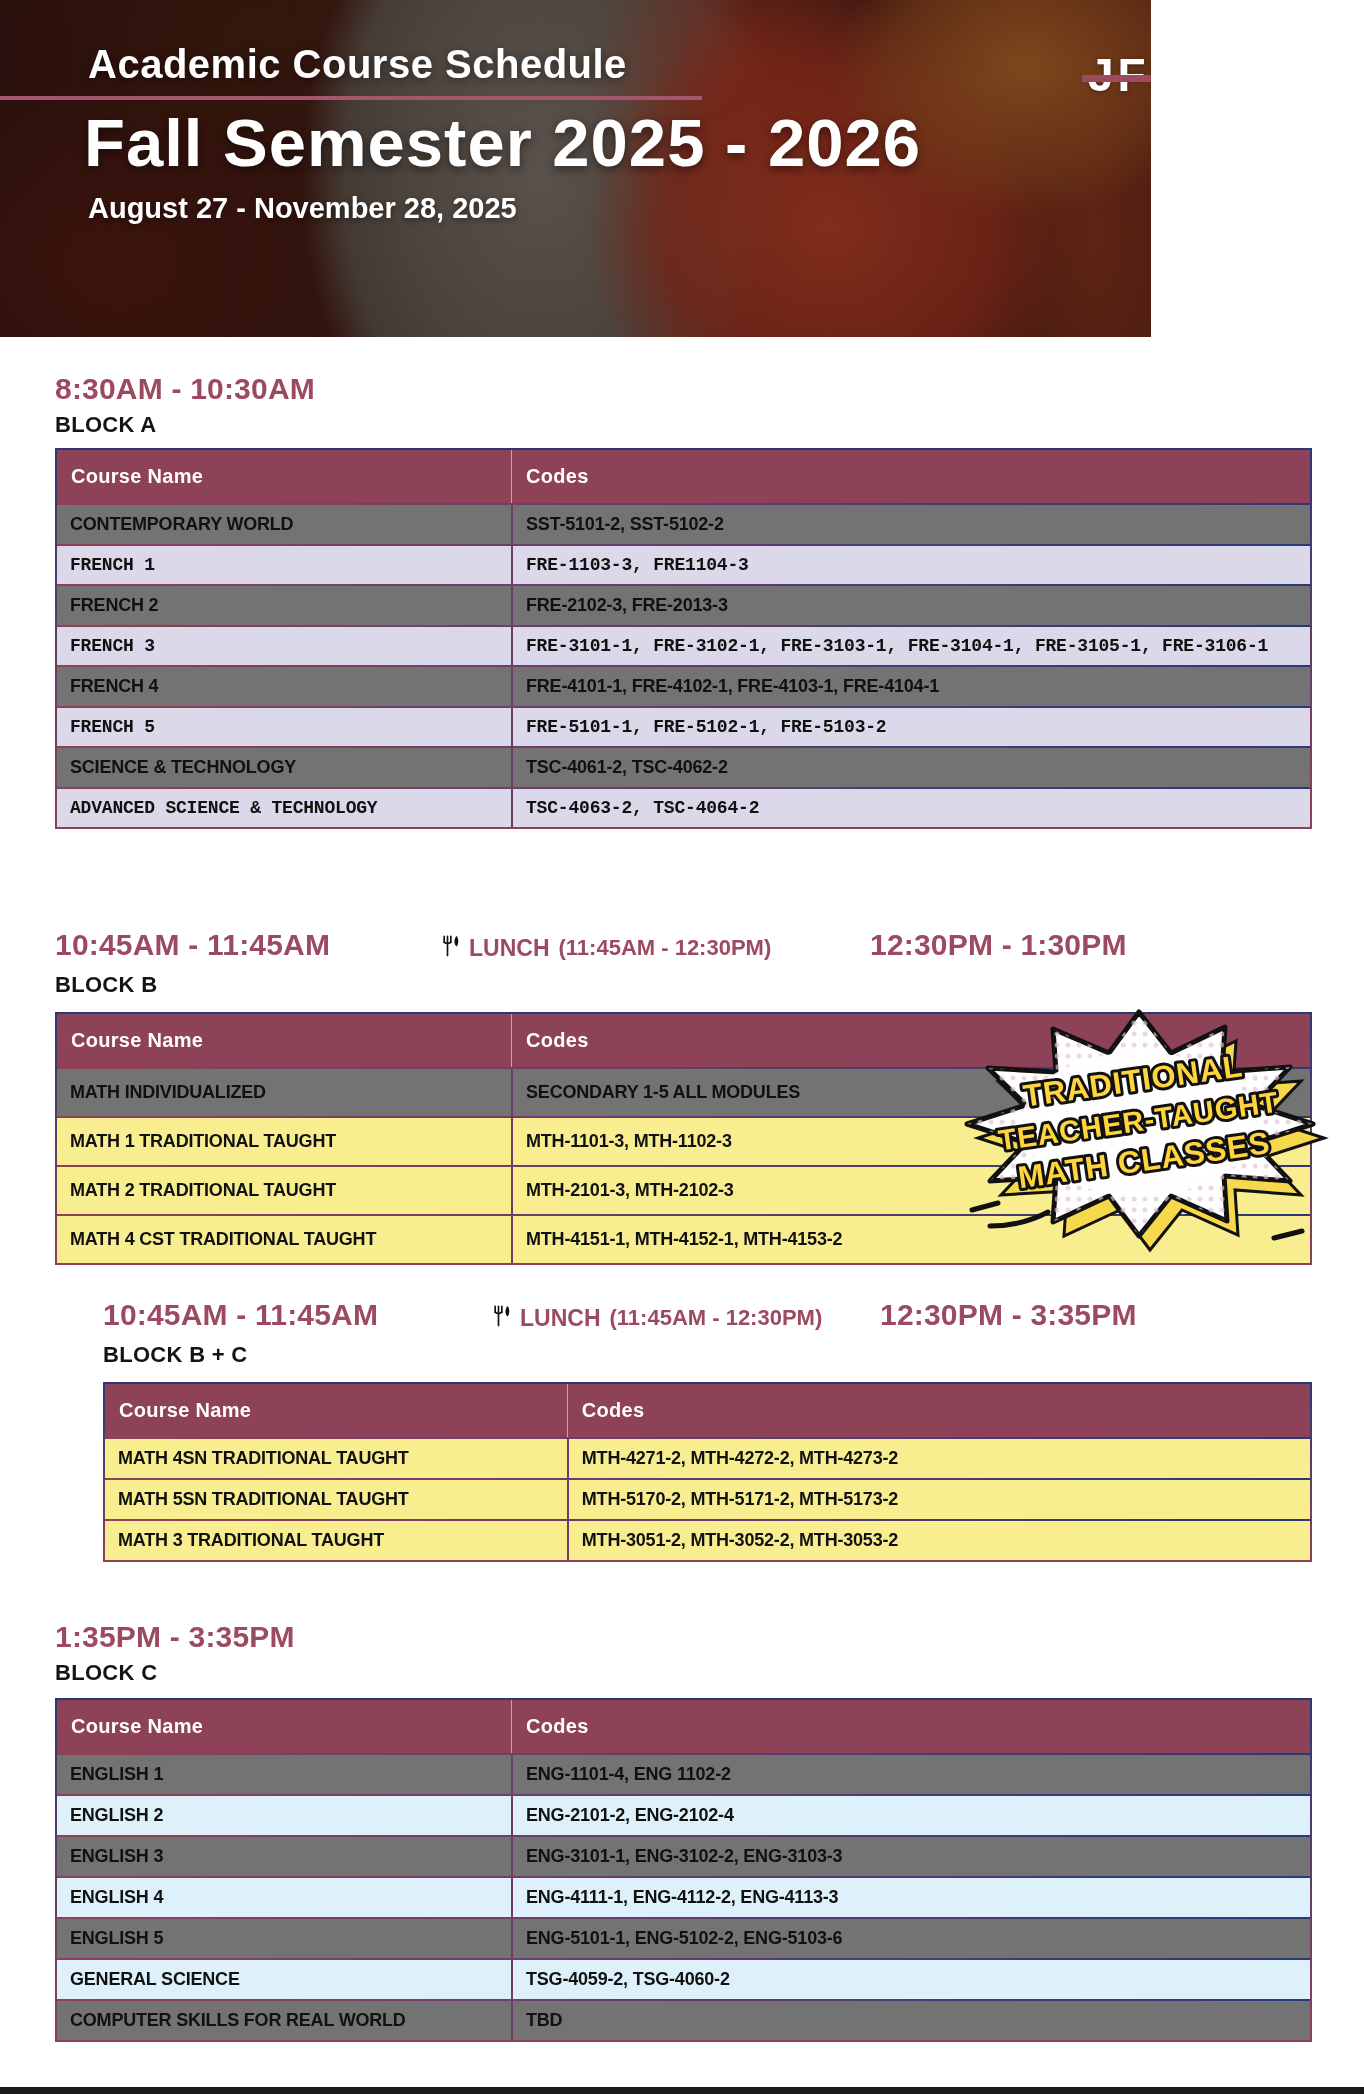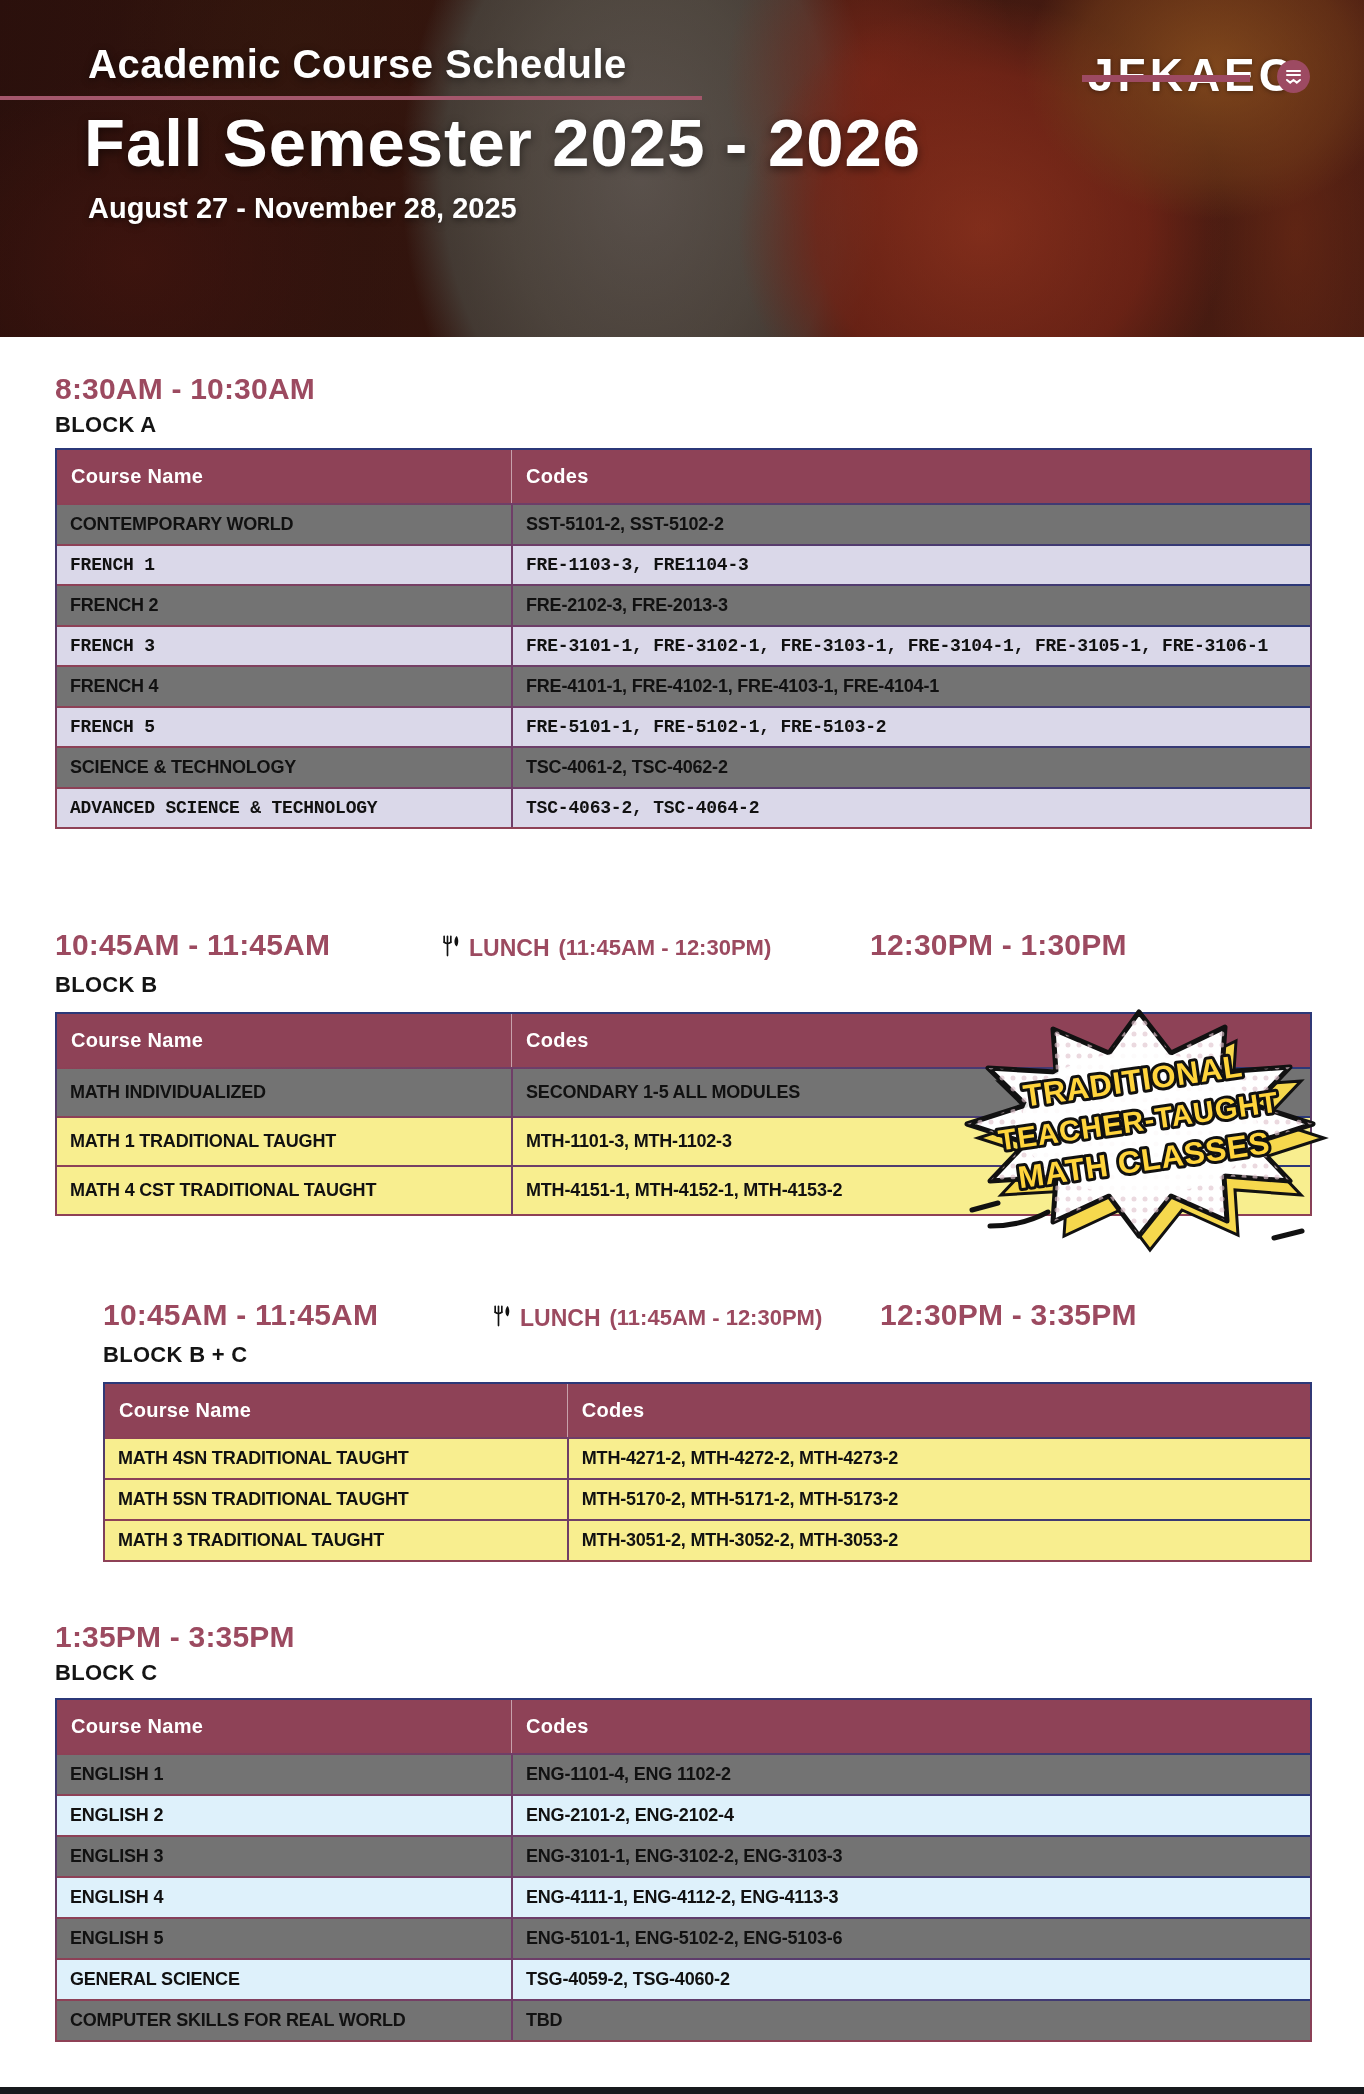--- a/index.html
+++ b/index.html
@@ -1,21 +1,21 @@
 <!DOCTYPE html>
 <html><head>
 <meta charset="utf-8">
 <style>
   html,body{margin:0;padding:0;background:#ffffff;}
   body{width:1364px;height:2094px;position:relative;overflow:hidden;
        font-family:"Liberation Sans", sans-serif;-webkit-font-smoothing:antialiased;}
   #page{position:absolute;inset:0;}
 
   
-  .hero{position:absolute;left:0;top:0;width:1364px;height:337px;overflow:hidden;
+  .hero{position:absolute;left:0;top:0;width:1151px;height:337px;overflow:hidden;
     background:
       linear-gradient(rgba(28,8,6,.38), rgba(28,8,6,.42)),
       radial-gradient(ellipse 250px 200px at 89% 20%, rgba(199,118,44,.9), rgba(168,92,36,.55) 55%, transparent 76%),
       radial-gradient(ellipse 120px 300px at 95% 70%, rgba(150,60,30,.8), transparent 75%),
       radial-gradient(ellipse 330px 310px at 72% 68%, rgba(204,73,43,.95), rgba(175,56,34,.8) 50%, transparent 74%),
       radial-gradient(ellipse 210px 250px at 64% 24%, rgba(186,60,38,.85), transparent 70%),
       radial-gradient(ellipse 300px 430px at 47% 52%, #83827a, #6e6d62 45%, rgba(96,95,85,.96) 66%, transparent 80%),
       radial-gradient(ellipse 300px 250px at 10% 78%, rgba(84,28,20,.95), transparent 76%),
       radial-gradient(ellipse 260px 210px at 22% 12%, rgba(66,32,18,.95), transparent 72%),
       linear-gradient(100deg, #341510 0%, #482014 45%, #5c2517 75%, #6d2c1b 100%);
@@ -191,20 +191,24 @@
           </tr>
         </thead>
         <tbody>
           <tr class="bg-white">
             <td>MATH INDIVIDUALIZED</td>
             <td>SECONDARY 1-5 ALL MODULES</td>
           </tr>
           <tr class="bg-yellow">
             <td>MATH 1 TRADITIONAL TAUGHT</td>
             <td>MTH-1101-3, MTH-1102-3</td>
+          </tr>
+          <tr class="bg-yellow">
+            <td>MATH 2 TRADITIONAL TAUGHT</td>
+            <td>MTH-2101-3, MTH-2102-3</td>
           </tr>
           <tr class="bg-yellow">
             <td>MATH 4 CST TRADITIONAL TAUGHT</td>
             <td>MTH-4151-1, MTH-4152-1, MTH-4153-2</td>
           </tr>
         </tbody>
       </table>
   </div>
 
   <div class="burst">

